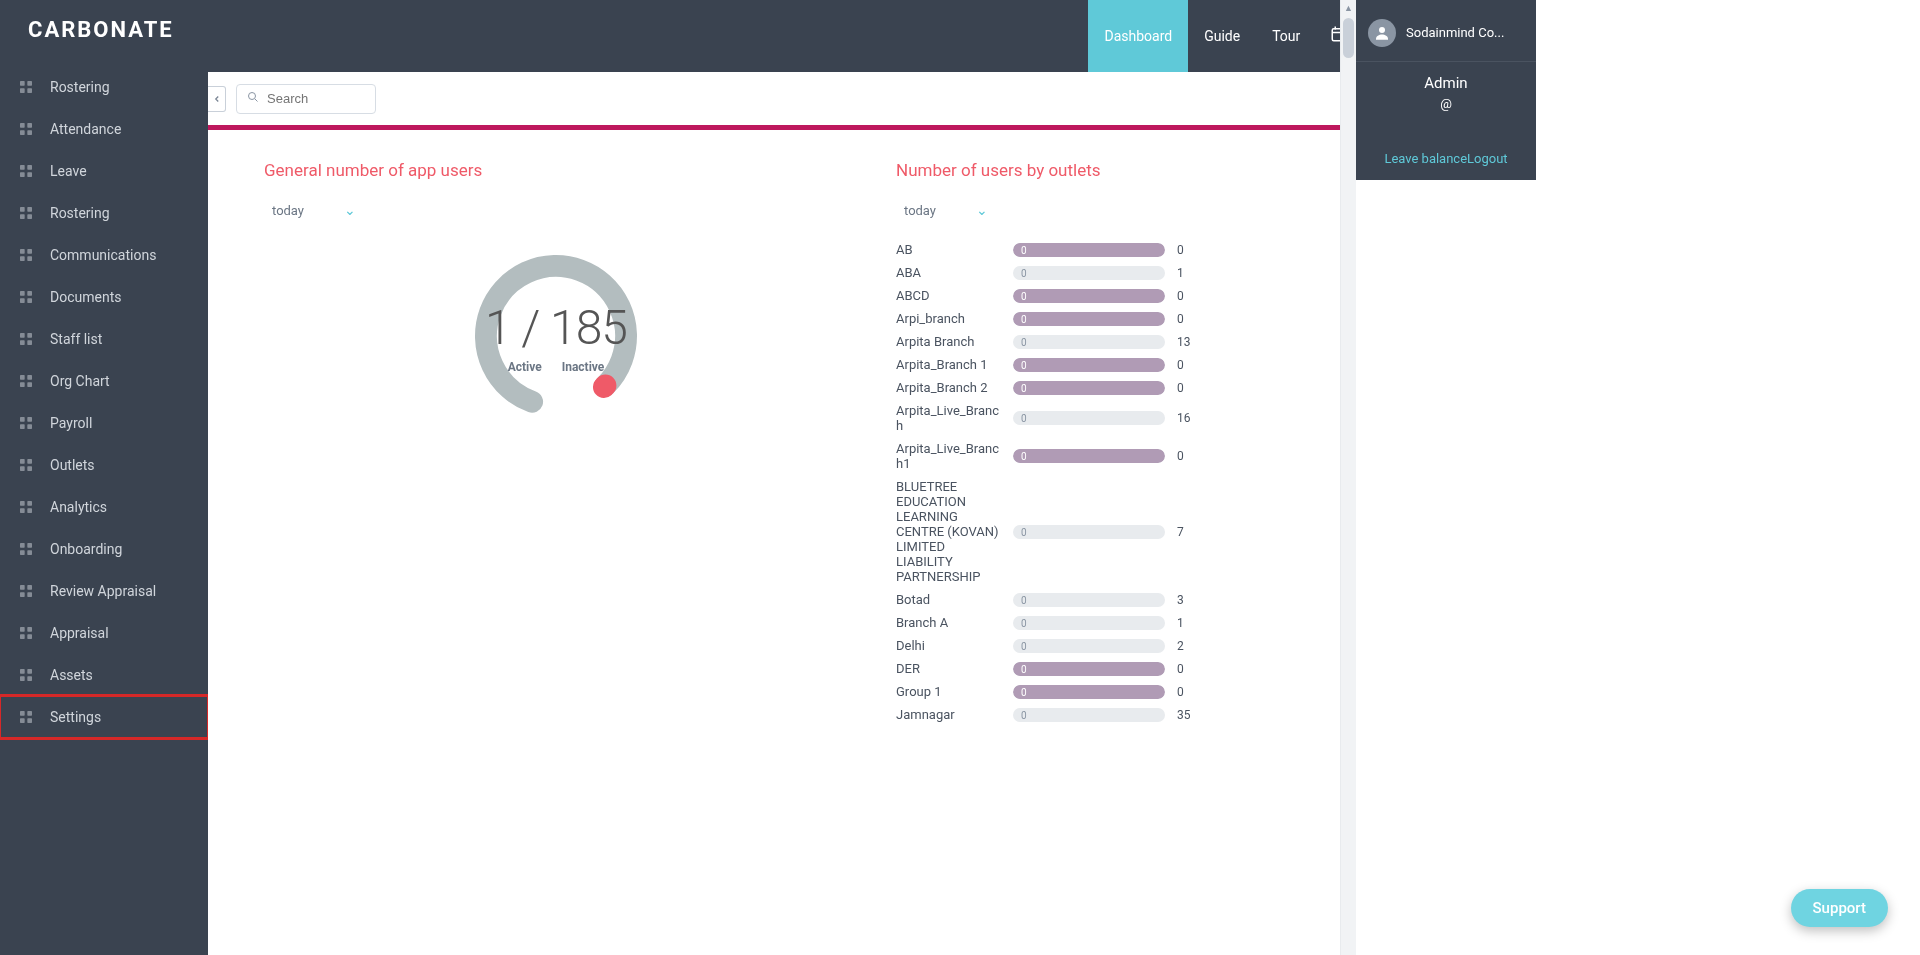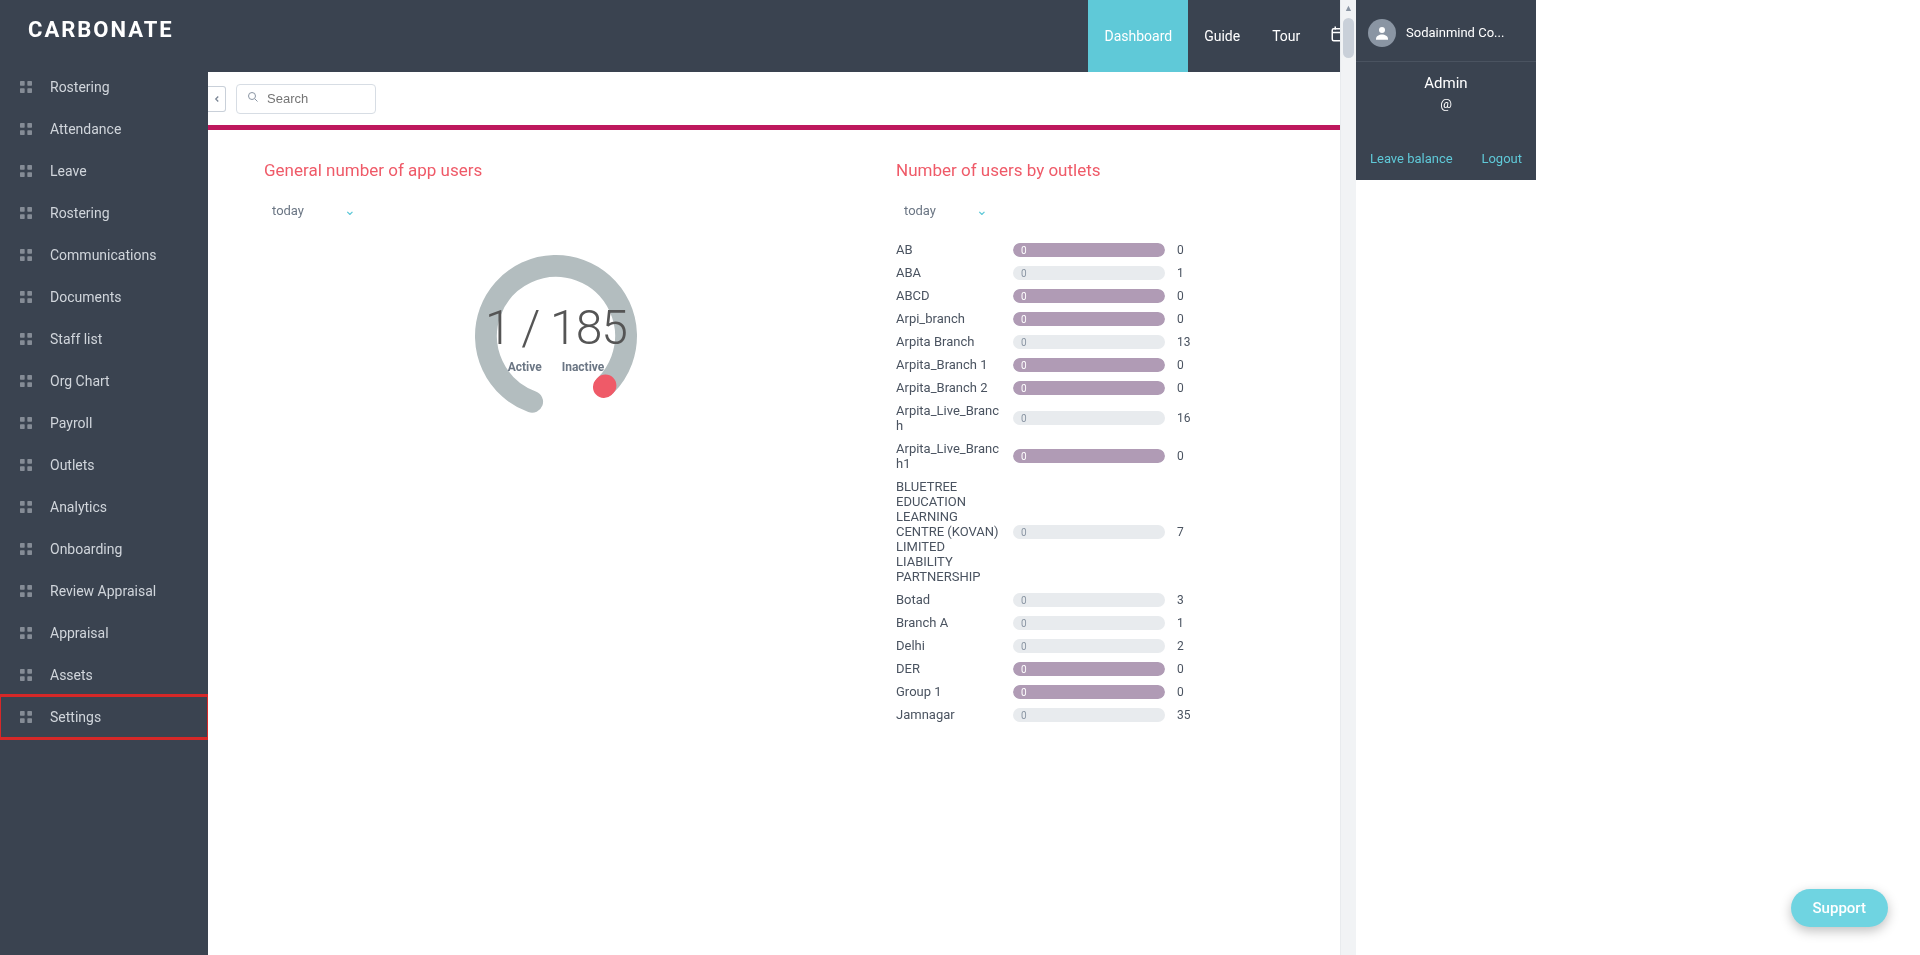--- a/index.html
+++ b/index.html
@@ -109,21 +109,21 @@
       background: #8a95a3;
       display: flex;
       align-items: center;
       justify-content: center;
       font-size: 16px;
     }
     .user-name { font-size: 13px; }
     .user-panel-body { text-align: center; padding: 12px 10px 0; }
     .user-role { font-size: 15px; margin-bottom: 4px; }
     .user-at { font-size: 13px; margin-bottom: 10px; }
-    .user-links { display: flex; justify-content: space-between; padding: 0 4px; margin-top: 40px; }
+    .user-links { display: flex; justify-content: center; padding: 0 4px; margin-top: 40px; }
     .user-link { color: #5fc9d8; font-size: 13px; cursor: pointer; }
     
     
     .subheader {
       height: 58px;
       background: #fff;
       border-bottom: 5px solid #be185d;
       display: flex;
       align-items: center;
       padding: 0 16px;

